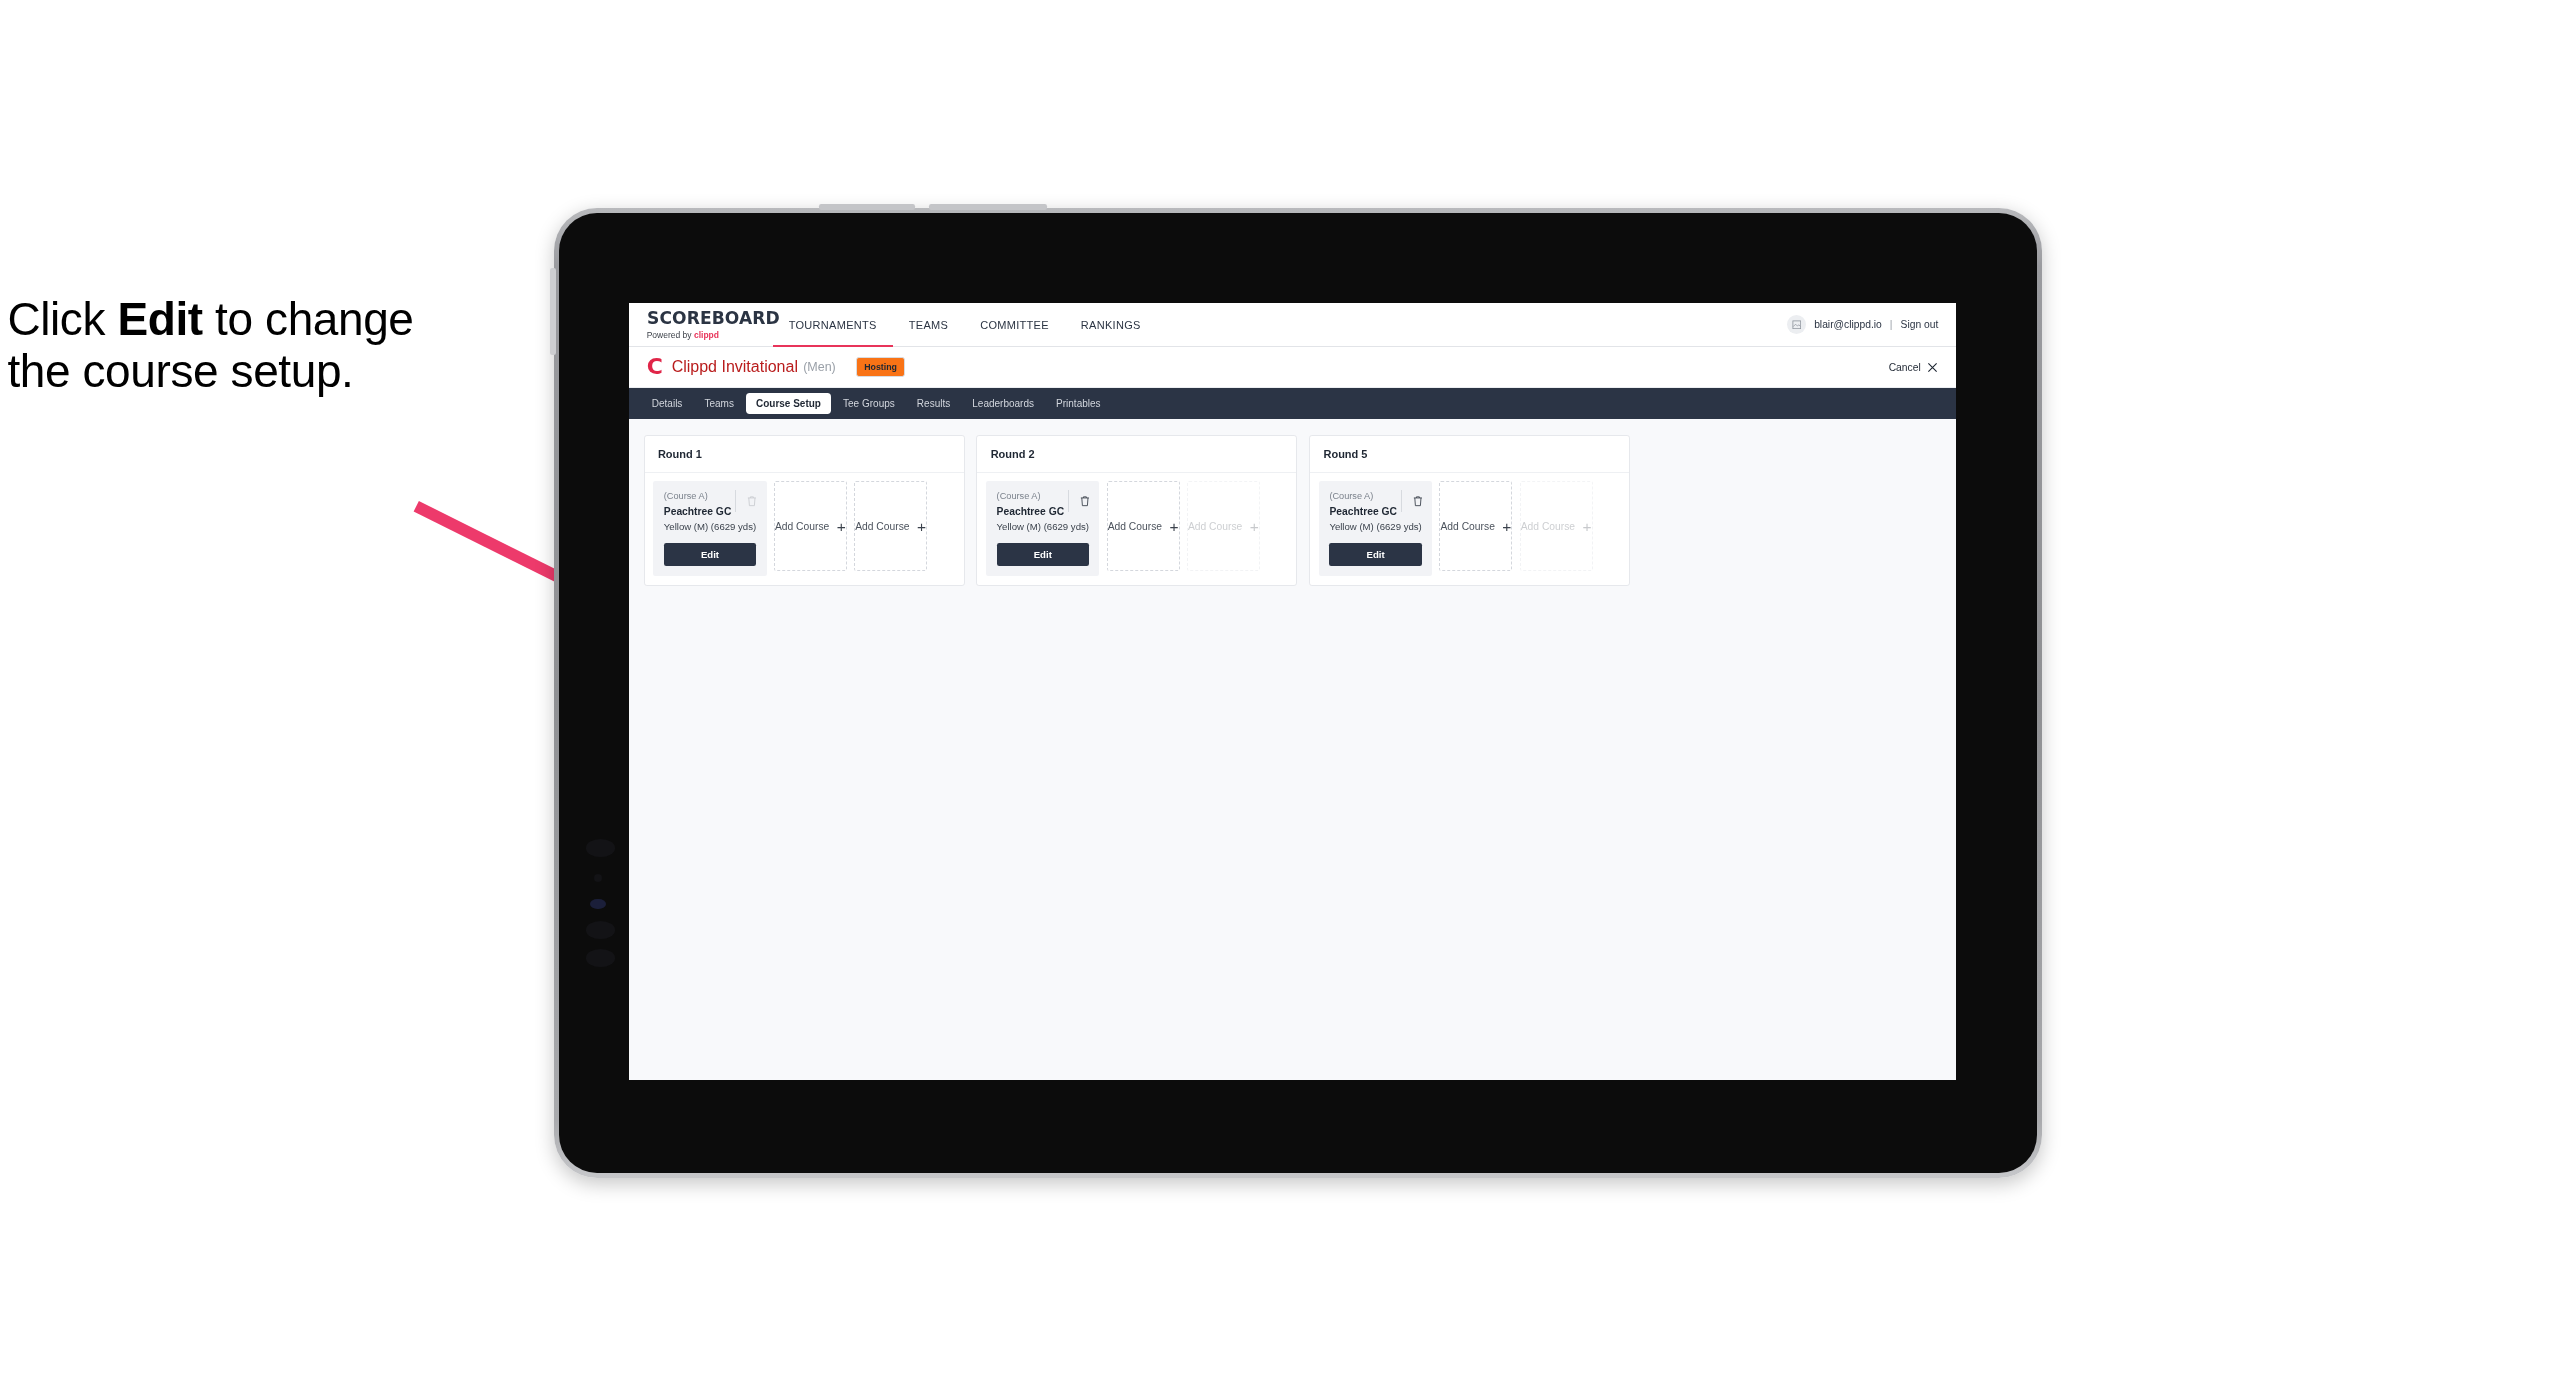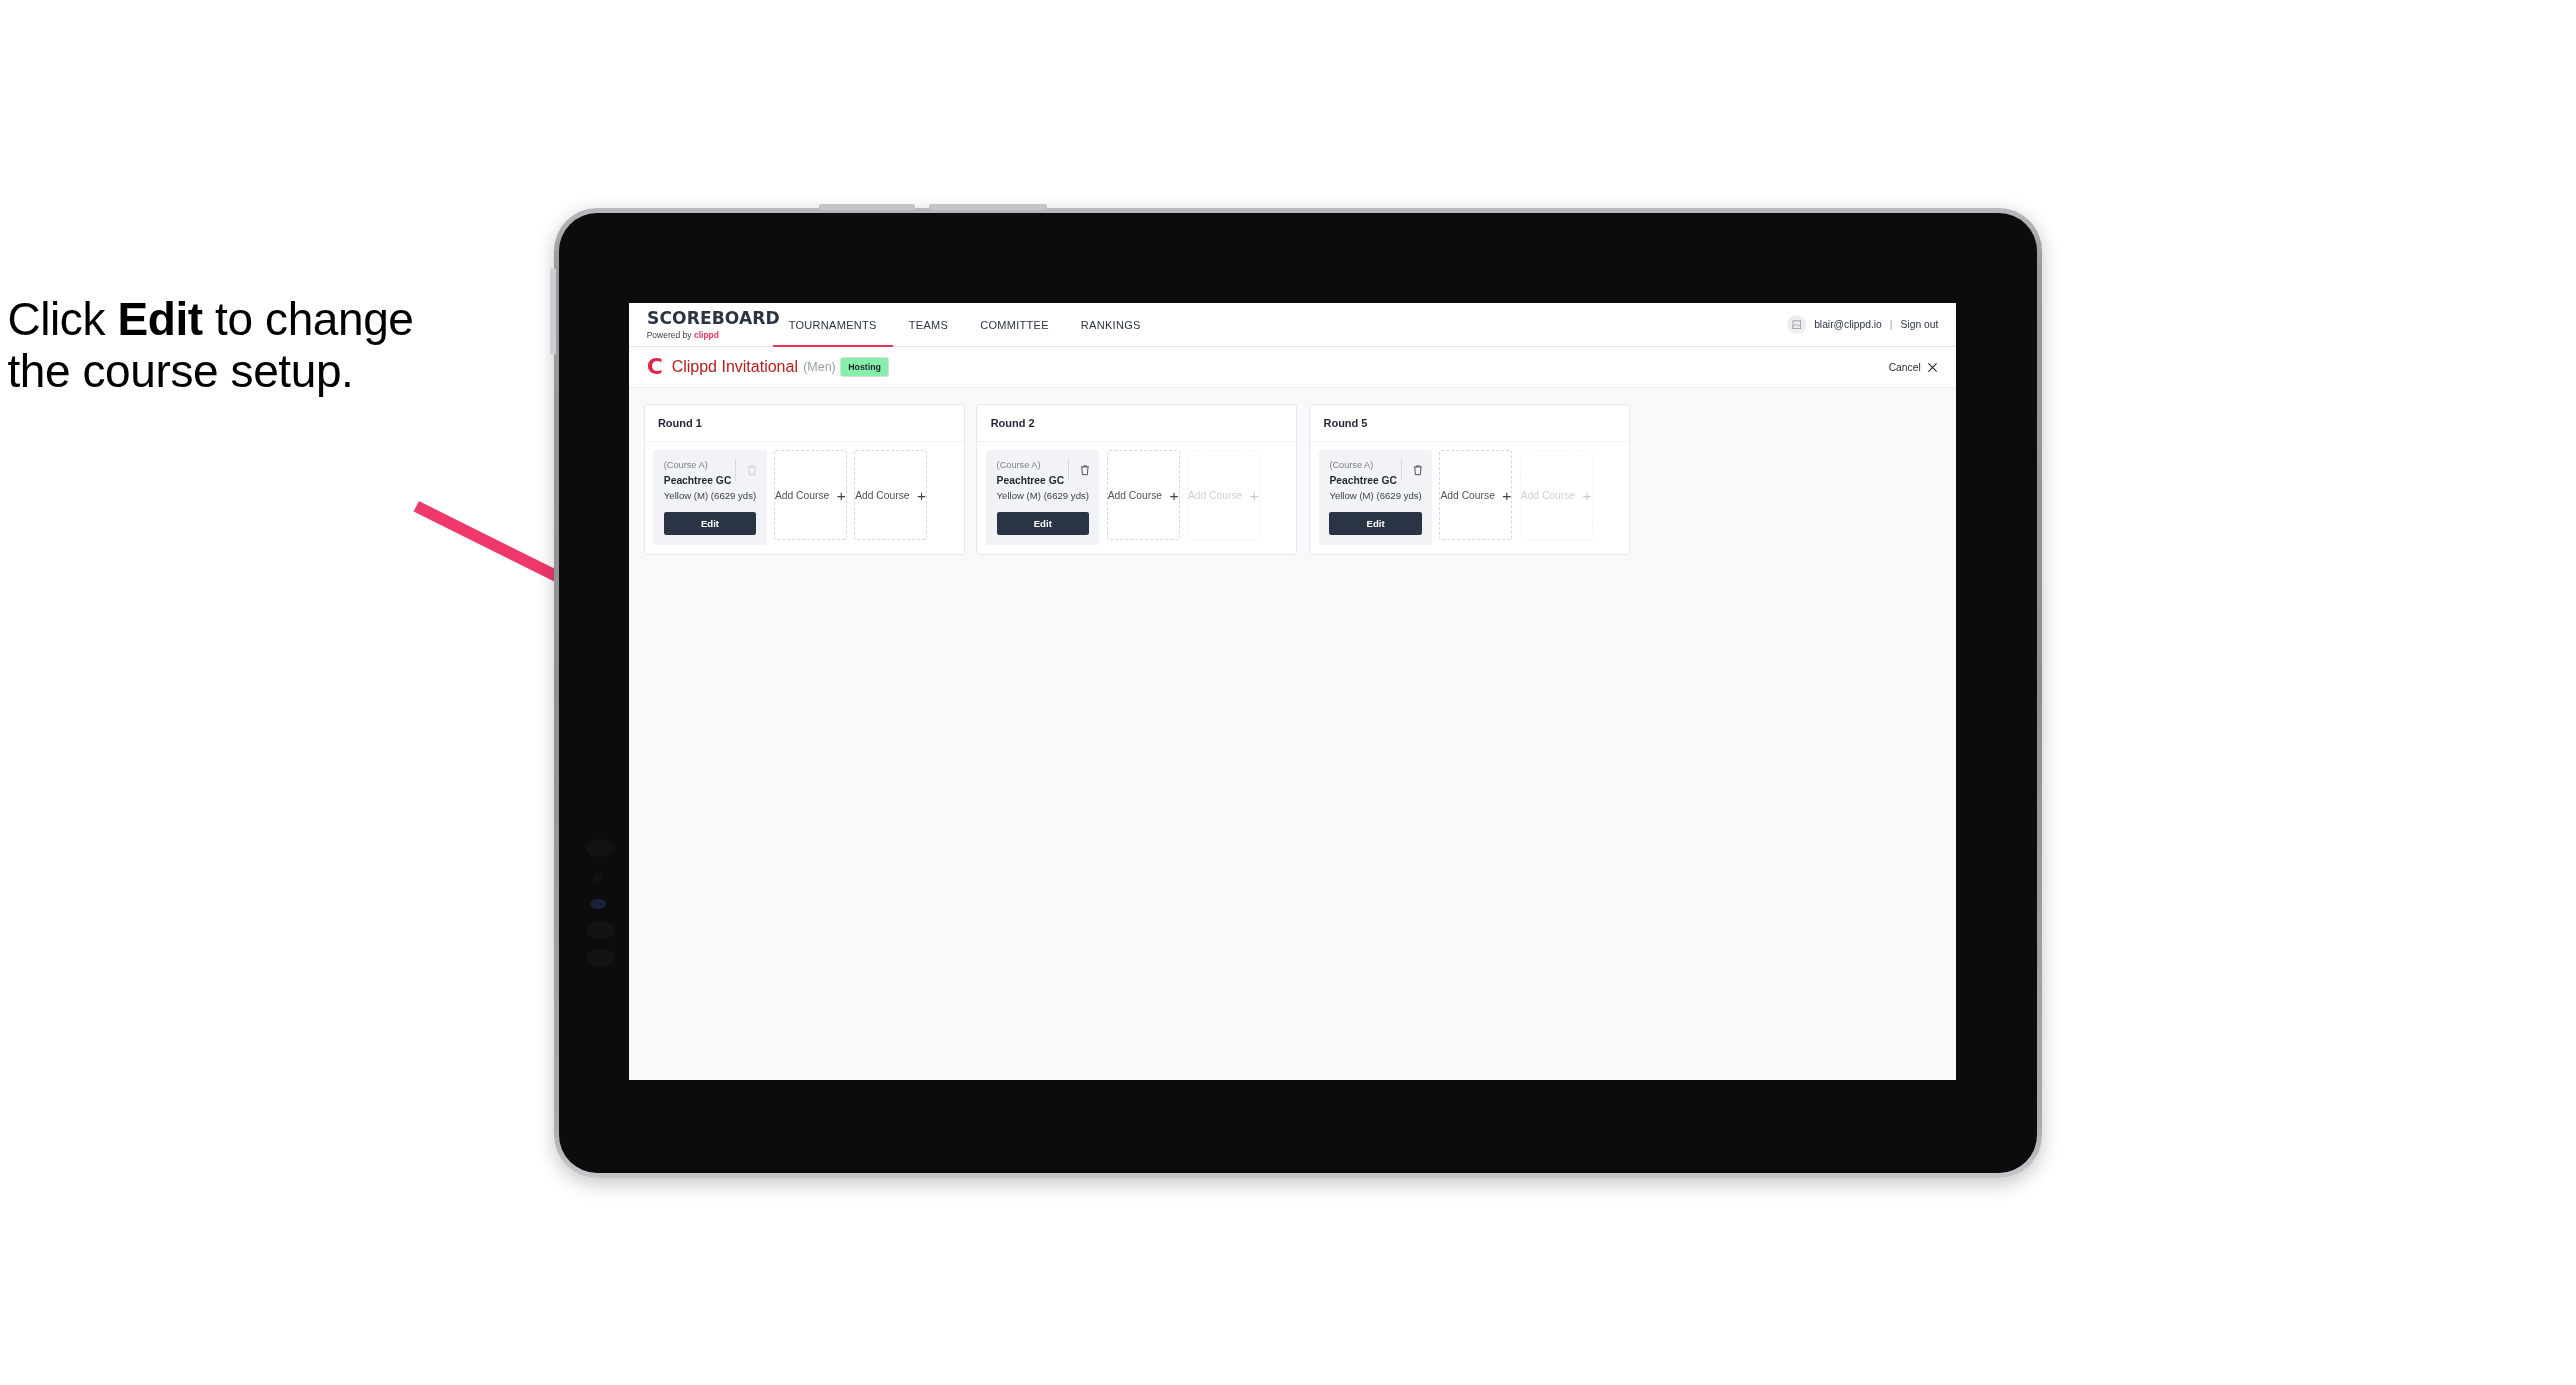--- a/index.html
+++ b/index.html
@@ -188,28 +188,28 @@
     font-size: 16px;
     color: #b91c1c;
     text-align: center;
   }
   #tour-gender {
     font-size: 12.5px;
     color: #9aa0a8;
     margin-left: 5.2px;
   }
   #hosting-badge {
-    margin-left: 4px;
+    margin-left: 20px;
     border: 0.7px solid #d9dce1;
     border-radius: 2.9px;
     padding: 3.7px 7.4px;
     font-size: 8.8px;
     font-weight: 700;
     color: #1f2733;
-    background: #86efac;
+    background: #f97316;
   }
   #cancel {
     margin-left: auto;
     display: flex;
     align-items: center;
     gap: 6.6px;
     font-size: 10.3px;
     color: #1f2733;
     cursor: pointer;
   }
@@ -402,20 +402,29 @@
     <div id="tour-gender">(Men)</div>
     <div id="hosting-badge">Hosting</div>
     <div id="cancel">
       <span>Cancel</span>
       <svg width="11" height="11" viewBox="0 0 16 16">
         <path d="M2 2 L14 14 M14 2 L2 14" stroke="#1f2733" stroke-width="1.6" fill="none"></path>
       </svg>
     </div>
   </div>
 
+  <div id="tabstrip">
+    <div class="tab">Details</div>
+    <div class="tab">Teams</div>
+    <div class="tab active">Course Setup</div>
+    <div class="tab">Tee Groups</div>
+    <div class="tab">Results</div>
+    <div class="tab">Leaderboards</div>
+    <div class="tab">Printables</div>
+  </div>
 
   <div id="content">
 
     <div class="round-col">
       <div class="round-head">Round 1</div>
       <div class="round-body">
         <div class="course-card">
           <div class="card-tools">
             <div class="tool-sep"></div>
             <div class="trash-btn disabled">

